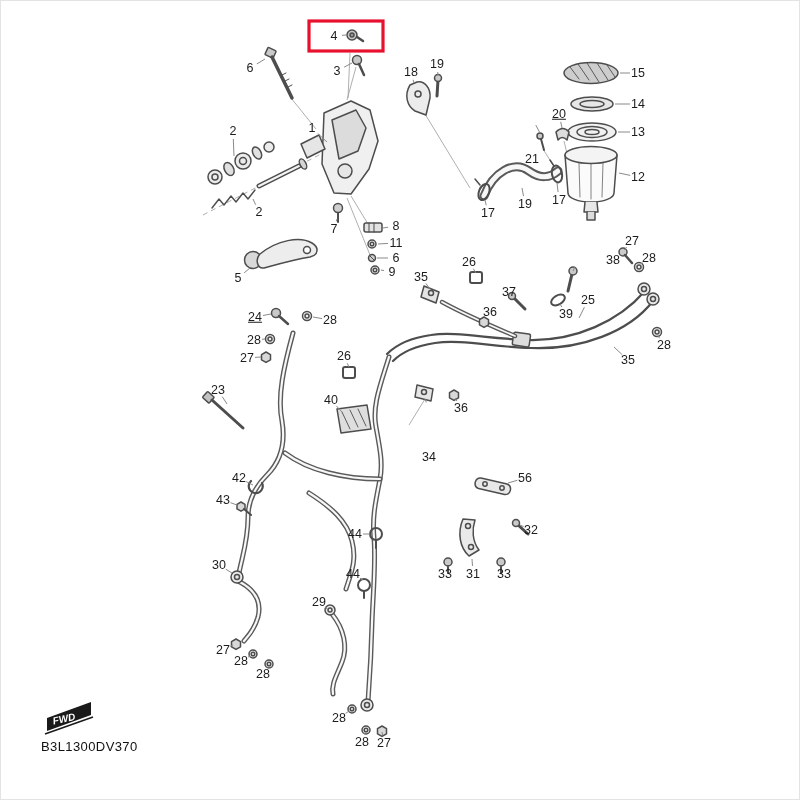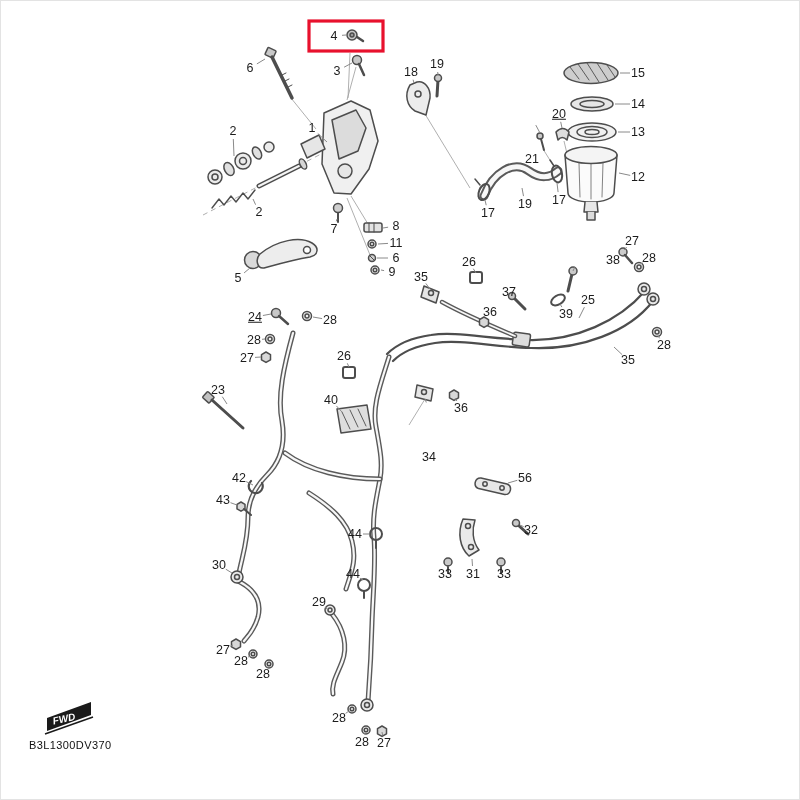--- a/index.html
+++ b/index.html
@@ -1,21 +1,21 @@
 <!DOCTYPE html>
 <html><head>
 <meta charset="utf-8">
 <style>
   * { margin:0; padding:0; box-sizing:border-box; }
   html,body { background:#ffffff; font-family:"Liberation Sans","DejaVu Sans",sans-serif; }
   .stage { position:relative; width:800px; height:800px; background:#fff; border:1px solid #e3e3e3; overflow:hidden; }
   #diagram-svg { position:absolute; left:0; top:0; }
   #labels-layer { position:absolute; left:0; top:0; width:800px; height:800px; }
   .part-label { position:absolute; transform:translate(-50%,-50%); font-size:12.5px; line-height:1; color:#1c1c1c; cursor:pointer; user-select:none; }
-  .code { position:absolute; left:28px; top:738px; font-size:11px; color:#101010; letter-spacing:.4px; }
+  .code { position:absolute; left:40px; top:738px; font-size:13px; color:#101010; letter-spacing:.4px; }
   .ho { stroke:#5a5a5a; stroke-width:5; fill:none; }
   .hi { stroke:#f7f7f7; stroke-width:2.2; fill:none; }
   #leader-lines line { stroke:#8a8a8a; stroke-width:1; }
 </style>
 </head>
 <body>
 
 <div class="stage">
   <svg id="diagram-svg" width="800" height="800" viewBox="0 0 800 800">
 

